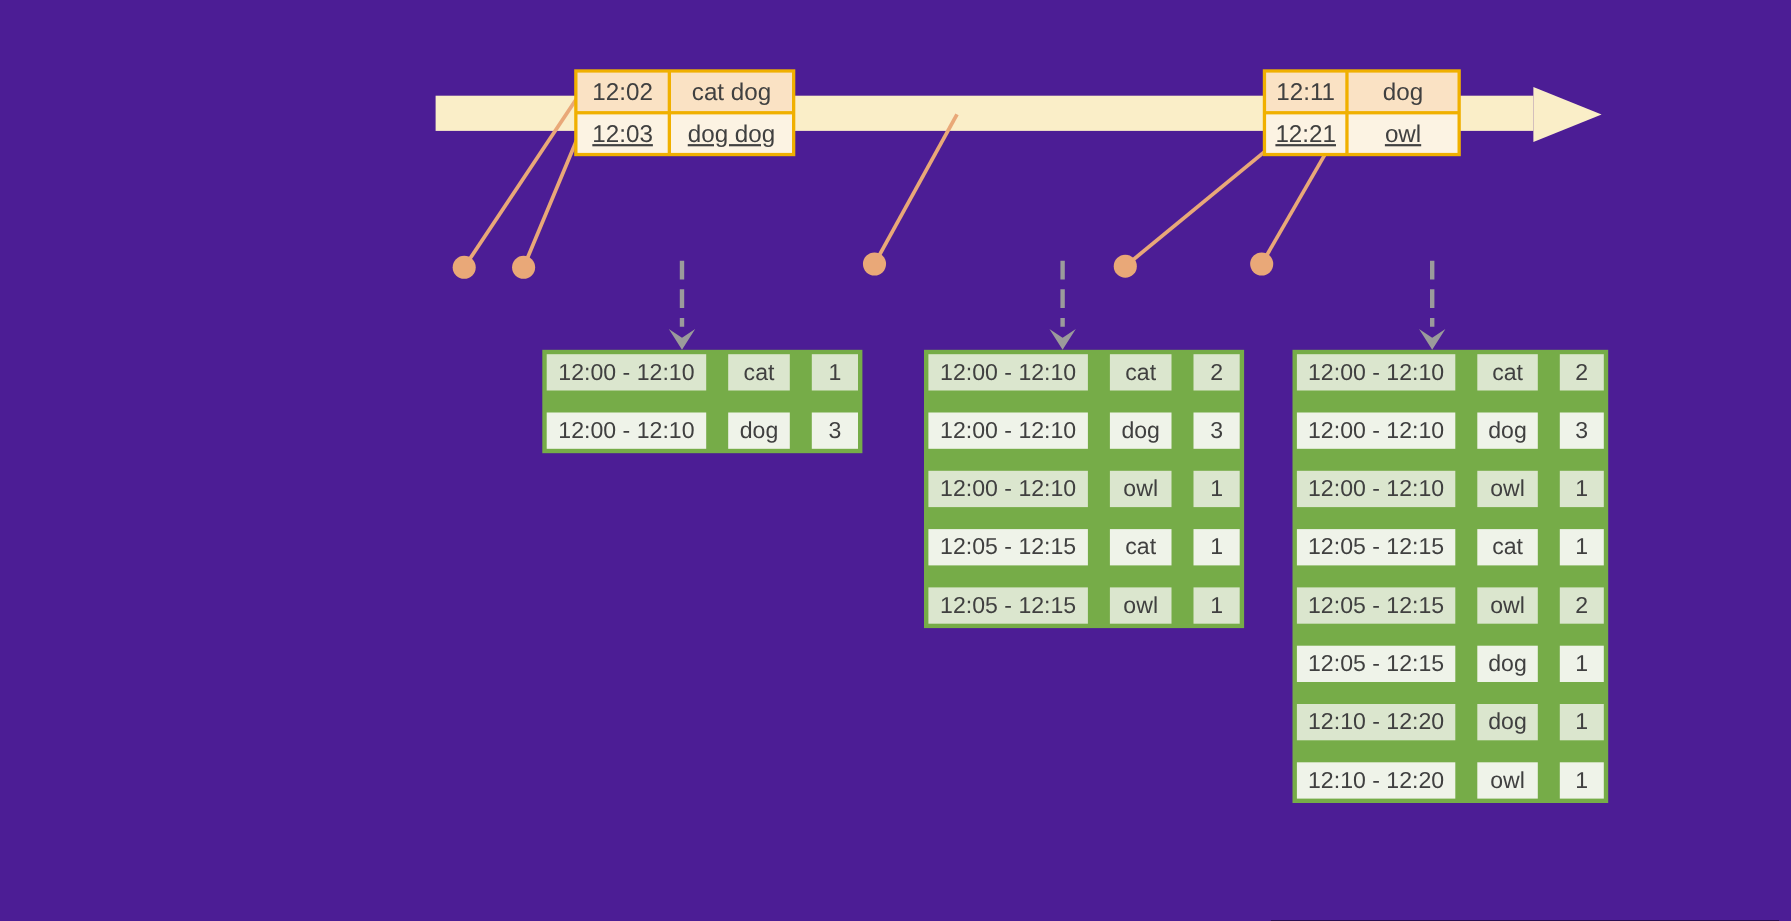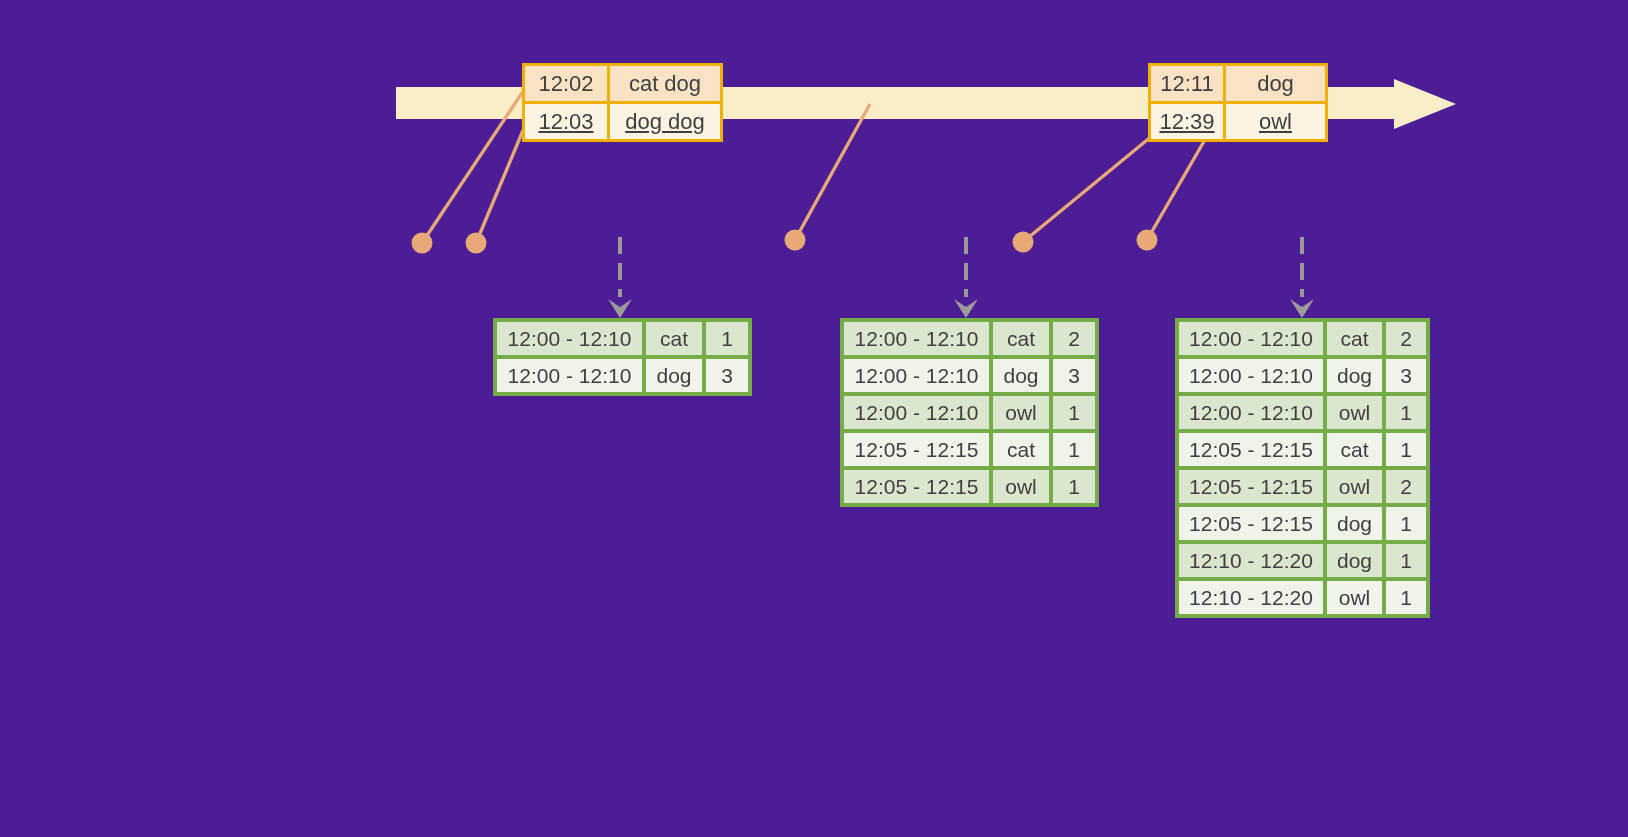--- a/index.html
+++ b/index.html
@@ -14,21 +14,21 @@
     border-left:62px solid #FAEEC8;}
   
   .overlay{position:absolute;left:0;top:0;width:1628px;height:837px;pointer-events:none;}
   
   .ev{position:absolute;display:grid;gap:3px;padding:3px;background:#F0B000;}
   .ev .cell{height:35px;display:flex;align-items:center;justify-content:center;
     font-size:22px;line-height:1;}
   .ev .p{background:#FAE2C4;}
   .ev .c{background:#FCF3E3;text-decoration:underline;}
   
-  .rt{position:absolute;display:grid;gap:4px;padding:4px;background:#76AC48;}
+  .rt{position:absolute;display:grid;gap:20px;padding:4px;background:#76AC48;}
   .rt .cell{height:33px;display:flex;align-items:center;justify-content:center;
     font-size:21px;line-height:1;}
   .rt .d{background:#DBE6CE;}
   .rt .l{background:#EFF3E9;}
 </style>
 </head>
 <body>
 
 <div class="canvas">
 
@@ -68,21 +68,21 @@
     <div class="cell p">12:02</div>
     <div class="cell p">cat dog</div>
     <div class="cell c">12:03</div>
     <div class="cell c">dog dog</div>
   </div>
 
 
   <div class="ev" style="left:1148px;top:63px;grid-template-columns:72px 99px">
     <div class="cell p">12:11</div>
     <div class="cell p">dog</div>
-    <div class="cell c">12:39</div>
+    <div class="cell c">12:21</div>
     <div class="cell c">owl</div>
   </div>
 
   <div class="rt" style="left:493px;top:318px;grid-template-columns:145px 56px 42px">
     <div class="cell d">12:00 - 12:10</div>
     <div class="cell d">cat</div>
     <div class="cell d">1</div>
     <div class="cell l">12:00 - 12:10</div>
     <div class="cell l">dog</div>
     <div class="cell l">3</div>

